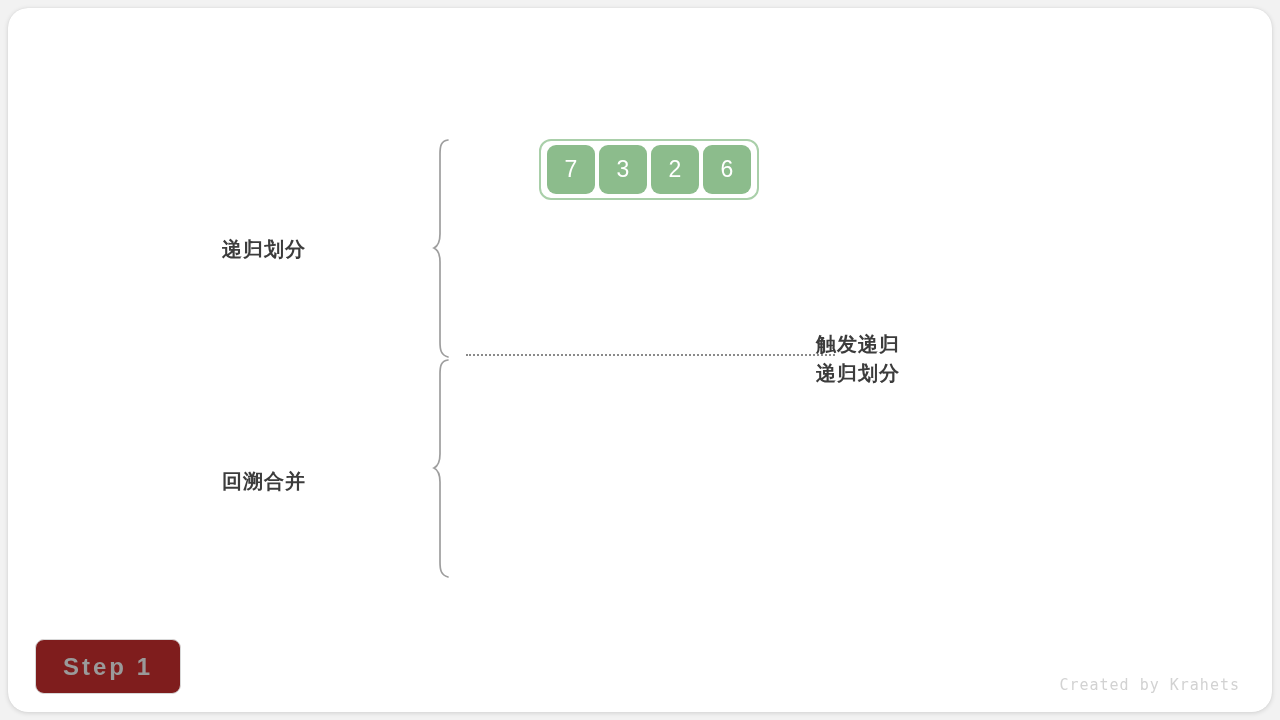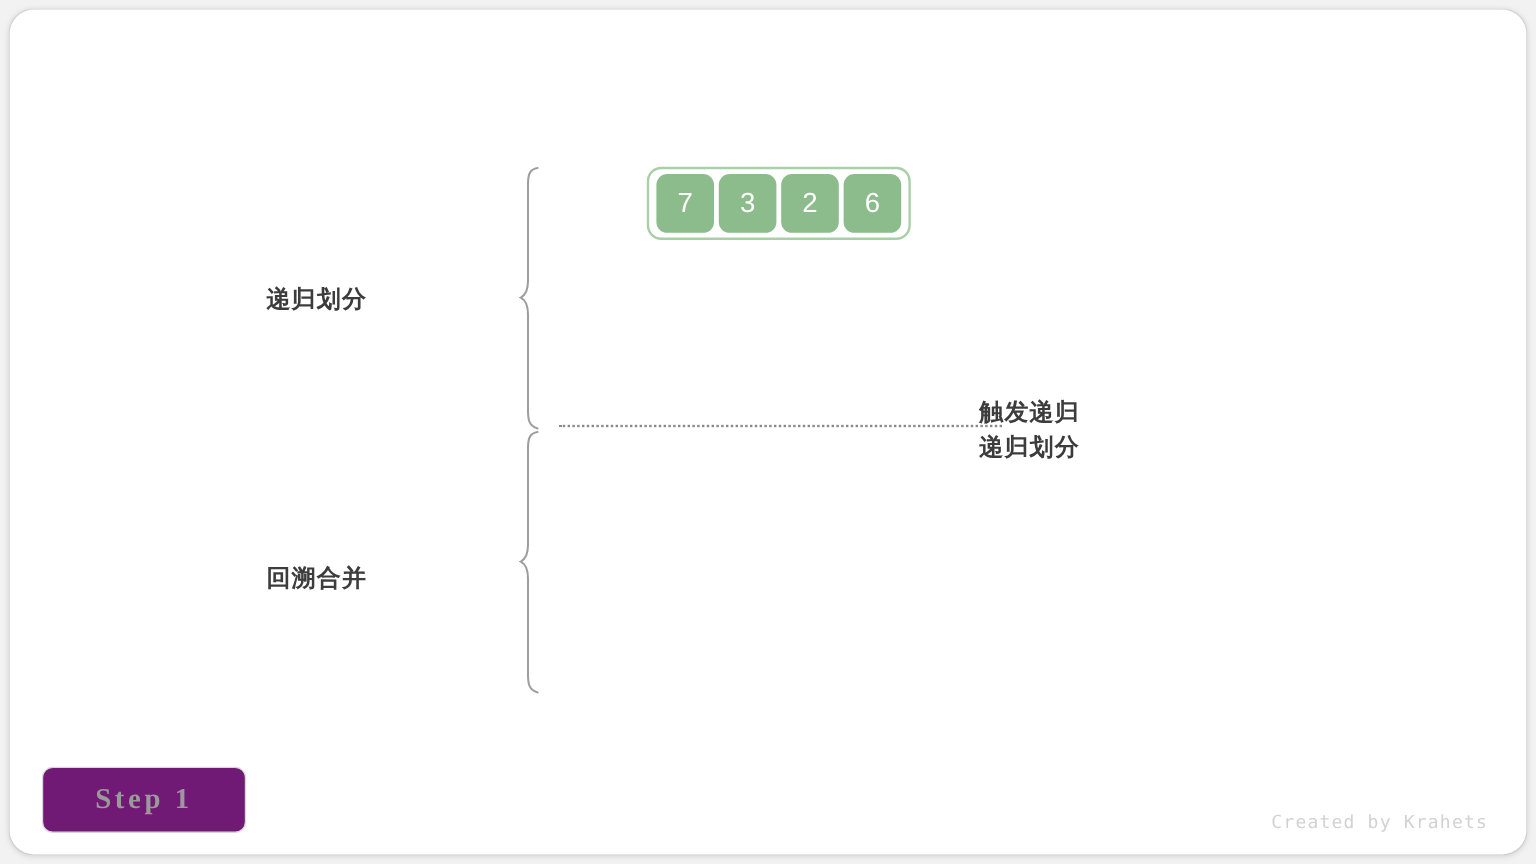--- a/index.html
+++ b/index.html
@@ -115,34 +115,34 @@
     line-height: 29px;
     font-family: "Liberation Sans", "DejaVu Sans", sans-serif;
     white-space: nowrap;
   }
 
   
   .step-badge {
     position: absolute;
     left: 35px;
     top: 639px;
-    width: 170px;
+    width: 146px;
     height: 55px;
     box-sizing: border-box;
-    background: #701a75;
+    background: #7f1d1d;
     border: 1px solid #d8d8d8;
     border-radius: 9px;
     display: flex;
     align-items: center;
     justify-content: center;
     color: #9a9a9a;
     font-size: 24px;
     font-weight: bold;
     letter-spacing: 3px;
-    font-family: Liberation Serif, serif;
+    font-family: Liberation Sans, sans-serif;
   }
 
   
   .credit {
     position: absolute;
     right: 40px;
     top: 676px;
     color: #d2d2d2;
     font-size: 15px;
     letter-spacing: 1px;

